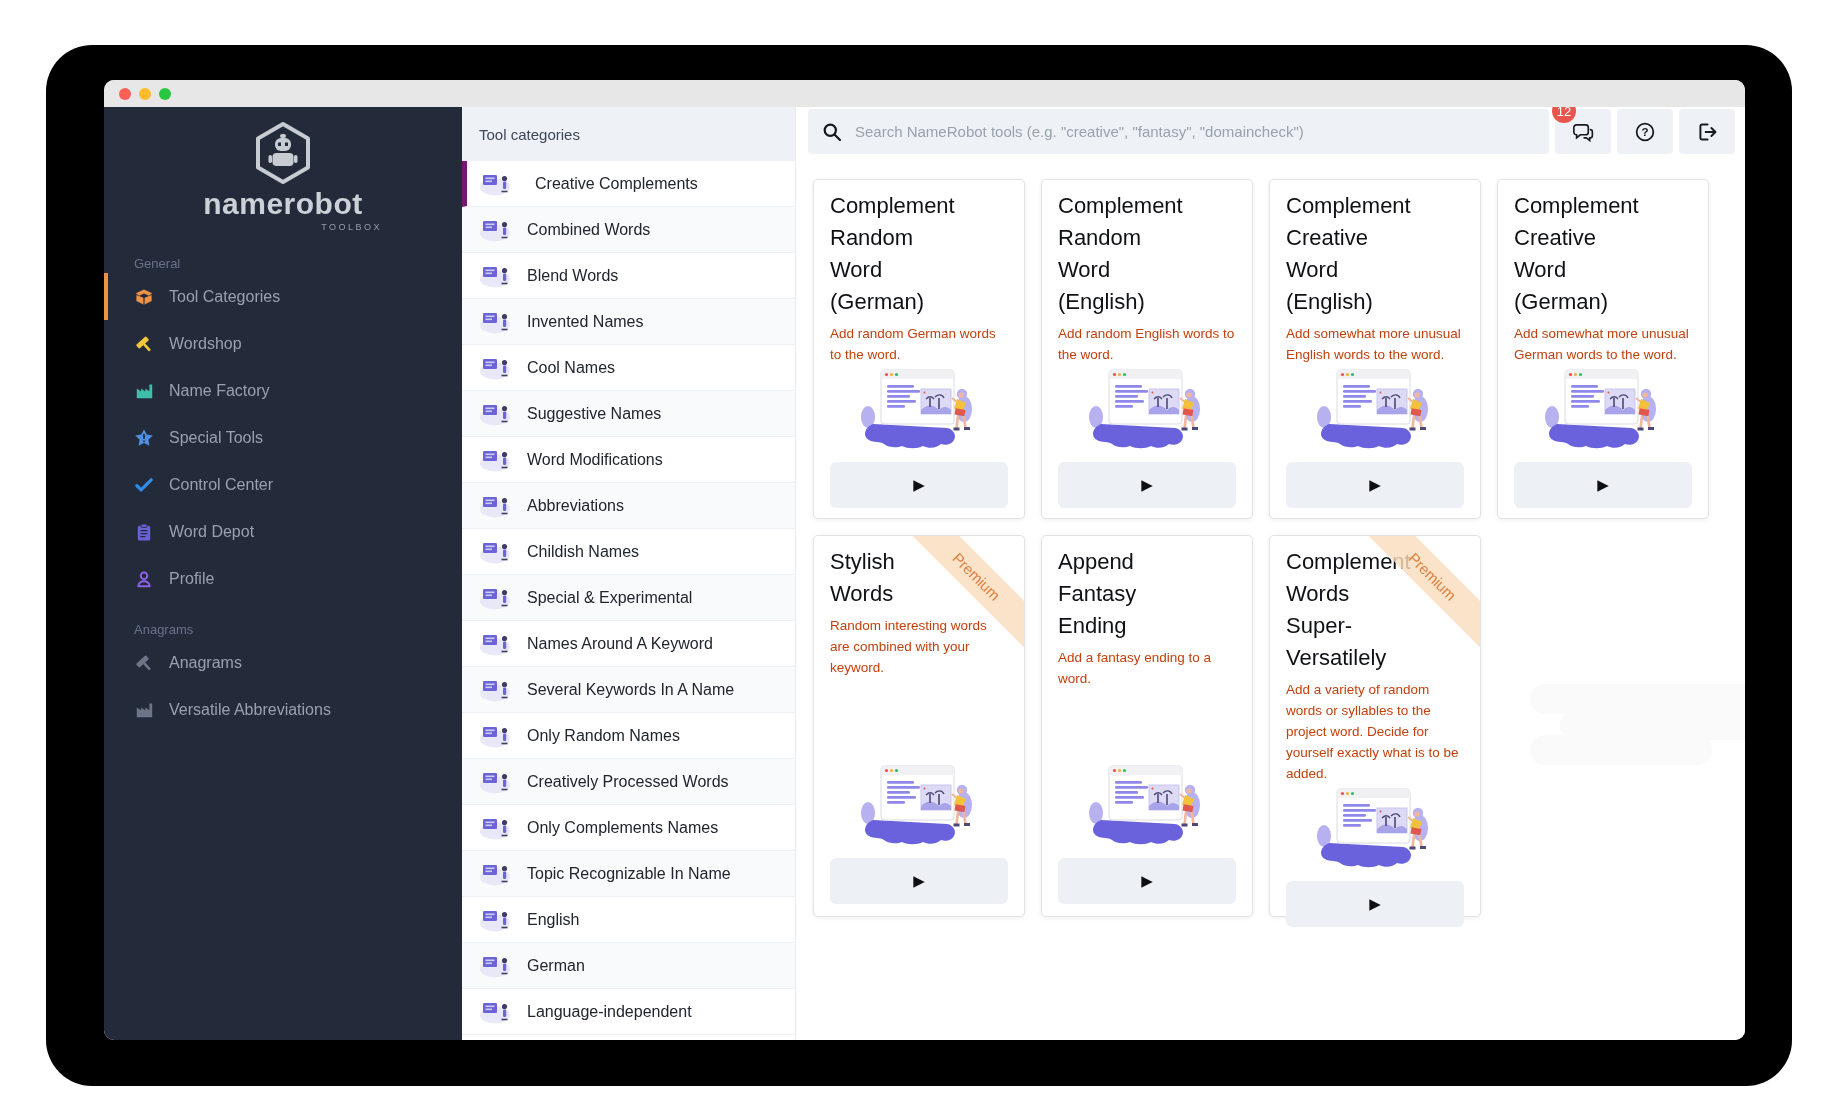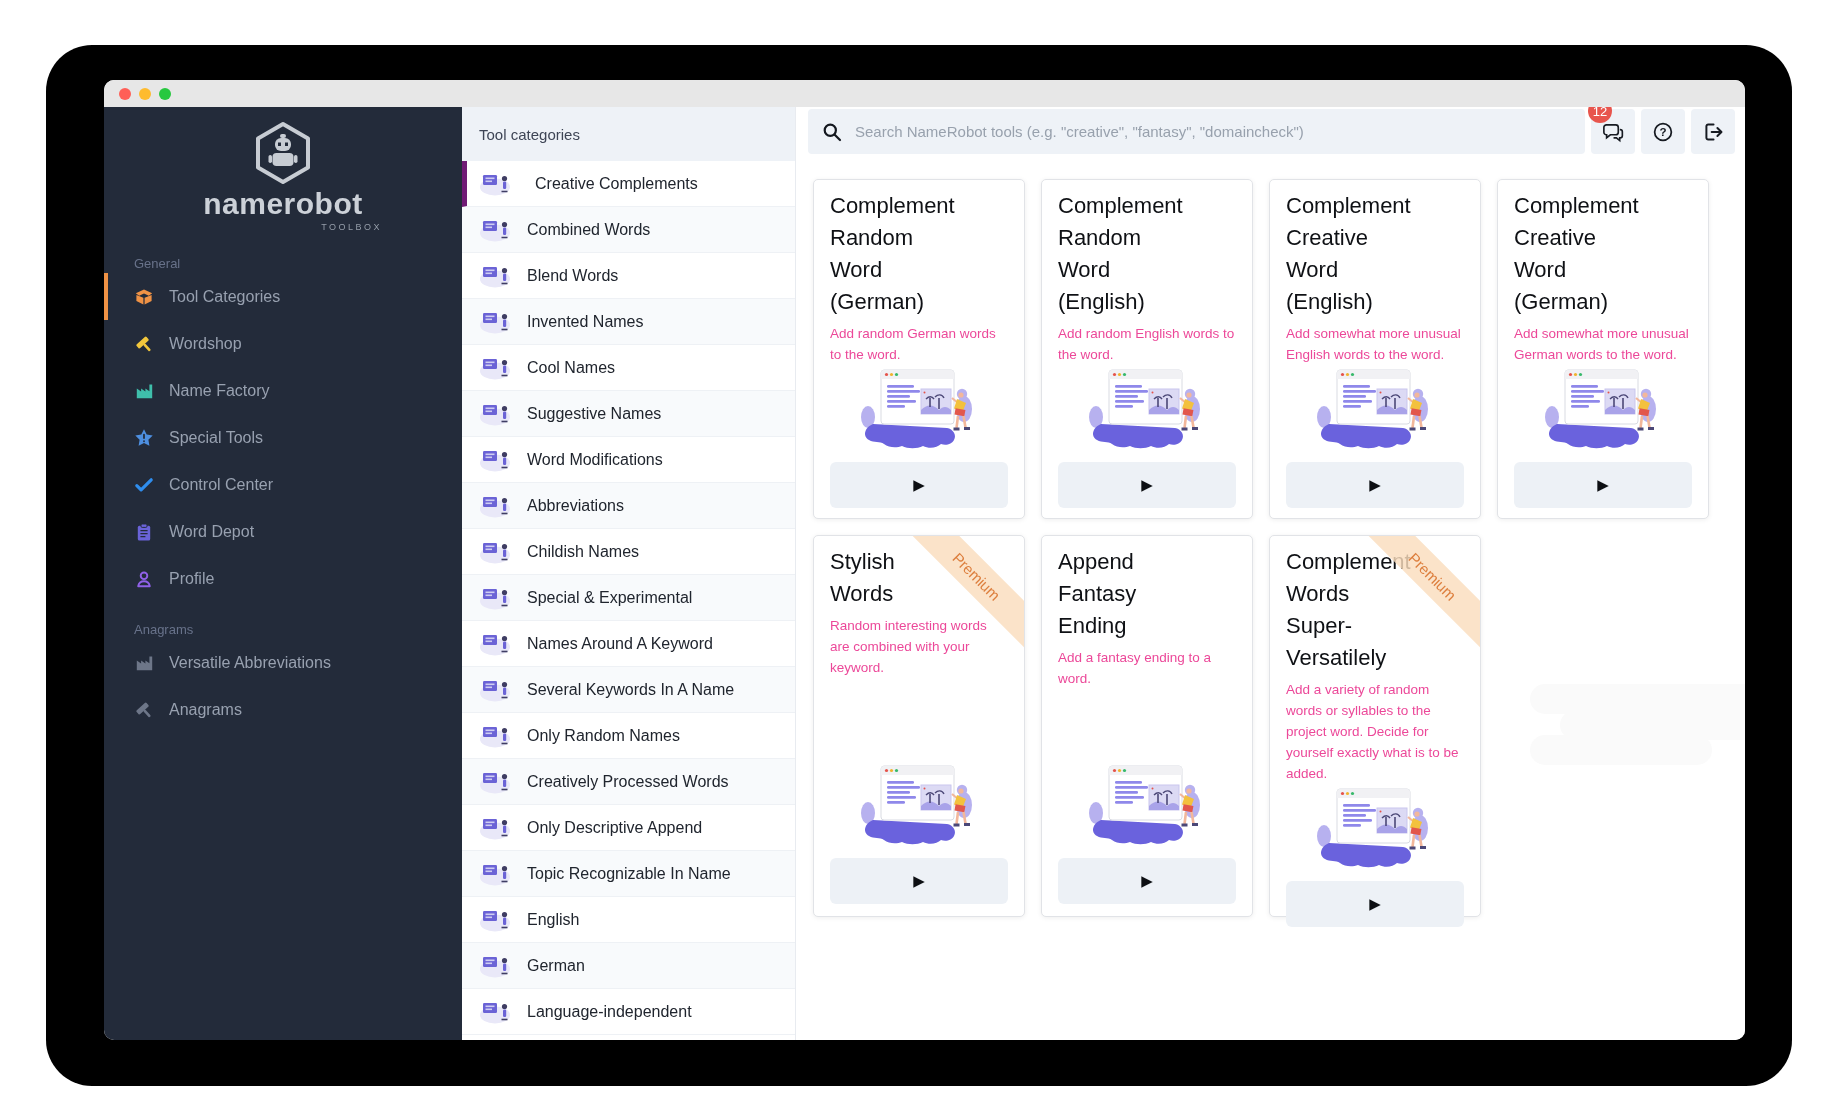--- a/index.html
+++ b/index.html
@@ -33,35 +33,35 @@
   .cat-row.selected{border-left:5px solid #701a75;padding-left:9px;background:#fff;}
   .cat-row.selected .cat-label{margin-left:8px;}
   .cat-ill svg{width:38px;height:29px;display:block;}
   
   .main{flex:1;position:relative;background:#fff;overflow:hidden;}
   .topbar{display:flex;gap:6px;margin:2px 10px 0 12px;}
   .search-box{flex:1;height:45px;background:#eef2f7;border-radius:4px;display:flex;align-items:center;padding:0 14px;gap:11px;box-sizing:border-box;}
   .search-box svg{width:20px;height:20px;color:#14181f;}
   .search-input{border:none;outline:none;background:transparent;font-size:15px;flex:1;color:#333;font-family:inherit;}
   .search-input::placeholder{color:#98a1ad;}
-  .tb-btn{width:44px;height:45px;background:#eef2f7;border-radius:4px;display:flex;align-items:center;justify-content:center;border:none;cursor:pointer;position:relative;color:#171b22;padding:0;}
+  .tb-btn{width:56px;height:45px;background:#eef2f7;border-radius:4px;display:flex;align-items:center;justify-content:center;border:none;cursor:pointer;position:relative;color:#171b22;padding:0;}
   .tb-btn svg{width:22px;height:22px;}
   .badge{position:absolute;top:-10px;left:-3px;min-width:24px;height:24px;border-radius:12px;background:#e8554d;color:#fff;font-size:13px;display:flex;align-items:center;justify-content:center;padding:0 2px;box-sizing:border-box;}
   .cards-wrap{position:relative;margin:25px 0 0 17px;}
   .sk{position:absolute;background:#fafafa;border-radius:16px;z-index:0;}
   .sk1{left:717px;top:505px;width:238px;height:30px;}
   .sk2{left:747px;top:531px;width:228px;height:30px;}
   .sk3{left:717px;top:556px;width:182px;height:30px;}
   .sk4{left:232px;top:636px;width:44px;height:44px;background:#ececec;border-radius:4px;}
   .grid{position:relative;z-index:1;display:grid;grid-template-columns:repeat(4,212px);column-gap:35px;row-gap:35px;align-items:start;gap:16px;}
   .card{background:#fff;border:1px solid #e1e3e7;border-radius:5px;box-shadow:0 1px 5px rgba(0,0,0,.07);padding:10px 16px 12px;display:flex;flex-direction:column;position:relative;box-sizing:border-box;}
   .card.r1{height:340px;}
   .card.r2{height:382px;}
   .card-title{font-size:22px;line-height:32px;color:#0f1115;white-space:pre-line;}
-  .card-desc{font-size:13.5px;line-height:21px;color:#ec4899;margin-top:5px;}
+  .card-desc{font-size:13.5px;line-height:21px;color:#c2410c;margin-top:5px;}
   .card-ill{margin-top:auto;align-self:center;flex-shrink:0;}
   .card-ill svg{width:122px;height:87px;display:block;}
   .play-btn{margin-top:10px;height:46px;background:#edf1f6;border:none;border-radius:6px;font-size:15px;color:#0d0f13;cursor:pointer;display:flex;align-items:center;justify-content:center;flex-shrink:0;font-family:inherit;}
   .ribbon{position:absolute;inset:0;border-radius:5px;overflow:hidden;pointer-events:none;}
   .ribbon span{position:absolute;top:24px;right:-50px;width:195px;transform:rotate(45deg);background:rgba(250,221,189,.82);color:#dd7f3e;font-size:15px;text-align:center;padding:8px 0;display:block;}
 </style>
 </head>
 <body>
 
 <div class="shadow"></div>
@@ -156,36 +156,36 @@
                 <circle cx="10" cy="6.8" r="3.3" fill="none" stroke="currentColor" stroke-width="1.9"></circle>
                 <path d="M4.2 17.2c.6-3.2 2.8-4.9 5.8-4.9s5.2 1.7 5.8 4.9z" fill="none" stroke="currentColor" stroke-width="1.9" stroke-linejoin="round"></path>
               </svg>
             </span>
             <span>Profile</span>
           </div>
           <div class="side-section-label">Anagrams</div>
           <div class="side-item">
             <span class="icn" style="color: rgb(109, 118, 136);">
               <svg viewBox="0 0 20 20" fill="currentColor">
-                <path d="M2.8 17.2V7.4l4.3 3V7.4l4.3 3V7.4l4 2.8V3.6h2.8v13.6z"></path>
-              </svg>
-            </span>
-            <span>Versatile Abbreviations</span>
-          </div>
-          <div class="side-item">
-            <span class="icn" style="color: rgb(109, 118, 136);">
-              <svg viewBox="0 0 20 20" fill="currentColor">
                 <g transform="rotate(-42 10 10)">
                   <rect x="3.2" y="5.3" width="13.4" height="5.2" rx="1.3"></rect>
                   <rect x="8.7" y="9.8" width="2.6" height="9.4" rx="1.3"></rect>
                 </g>
               </svg>
             </span>
             <span>Anagrams</span>
           </div>
+          <div class="side-item">
+            <span class="icn" style="color: rgb(109, 118, 136);">
+              <svg viewBox="0 0 20 20" fill="currentColor">
+                <path d="M2.8 17.2V7.4l4.3 3V7.4l4.3 3V7.4l4 2.8V3.6h2.8v13.6z"></path>
+              </svg>
+            </span>
+            <span>Versatile Abbreviations</span>
+          </div>
         </div>
     </nav>
 
     <aside class="catcol">
       <div class="cat-header">Tool categories</div>
       <div>
           <div class="cat-row selected">
             <span class="cat-ill">
               <svg viewBox="0 0 38 29">
                 <ellipse cx="19" cy="18" rx="15" ry="8.5" fill="#e9e8f8"></ellipse>
@@ -386,21 +386,21 @@
               <svg viewBox="0 0 38 29">
                 <ellipse cx="19" cy="18" rx="15" ry="8.5" fill="#e9e8f8"></ellipse>
                 <rect x="7" y="6" width="14" height="10" rx="1.2" fill="#6b63d6"></rect>
                 <rect x="9.5" y="8.5" width="9" height="1.6" fill="#cfcdf2"></rect>
                 <rect x="9.5" y="11.5" width="6.5" height="1.6" fill="#cfcdf2"></rect>
                 <circle cx="28.5" cy="9.5" r="2.6" fill="#3f3d63"></circle>
                 <rect x="27" y="12.5" width="3.2" height="7.5" rx="1.2" fill="#6b63d6"></rect>
                 <path d="M25.5 22.5h6" stroke="#3f3d63" stroke-width="1.6"></path>
               </svg>
             </span>
-            <span class="cat-label">Only Descriptive Append</span>
+            <span class="cat-label">Only Complements Names</span>
           </div>
           <div class="cat-row alt">
             <span class="cat-ill">
               <svg viewBox="0 0 38 29">
                 <ellipse cx="19" cy="18" rx="15" ry="8.5" fill="#e9e8f8"></ellipse>
                 <rect x="7" y="6" width="14" height="10" rx="1.2" fill="#6b63d6"></rect>
                 <rect x="9.5" y="8.5" width="9" height="1.6" fill="#cfcdf2"></rect>
                 <rect x="9.5" y="11.5" width="6.5" height="1.6" fill="#cfcdf2"></rect>
                 <circle cx="28.5" cy="9.5" r="2.6" fill="#3f3d63"></circle>
                 <rect x="27" y="12.5" width="3.2" height="7.5" rx="1.2" fill="#6b63d6"></rect>

